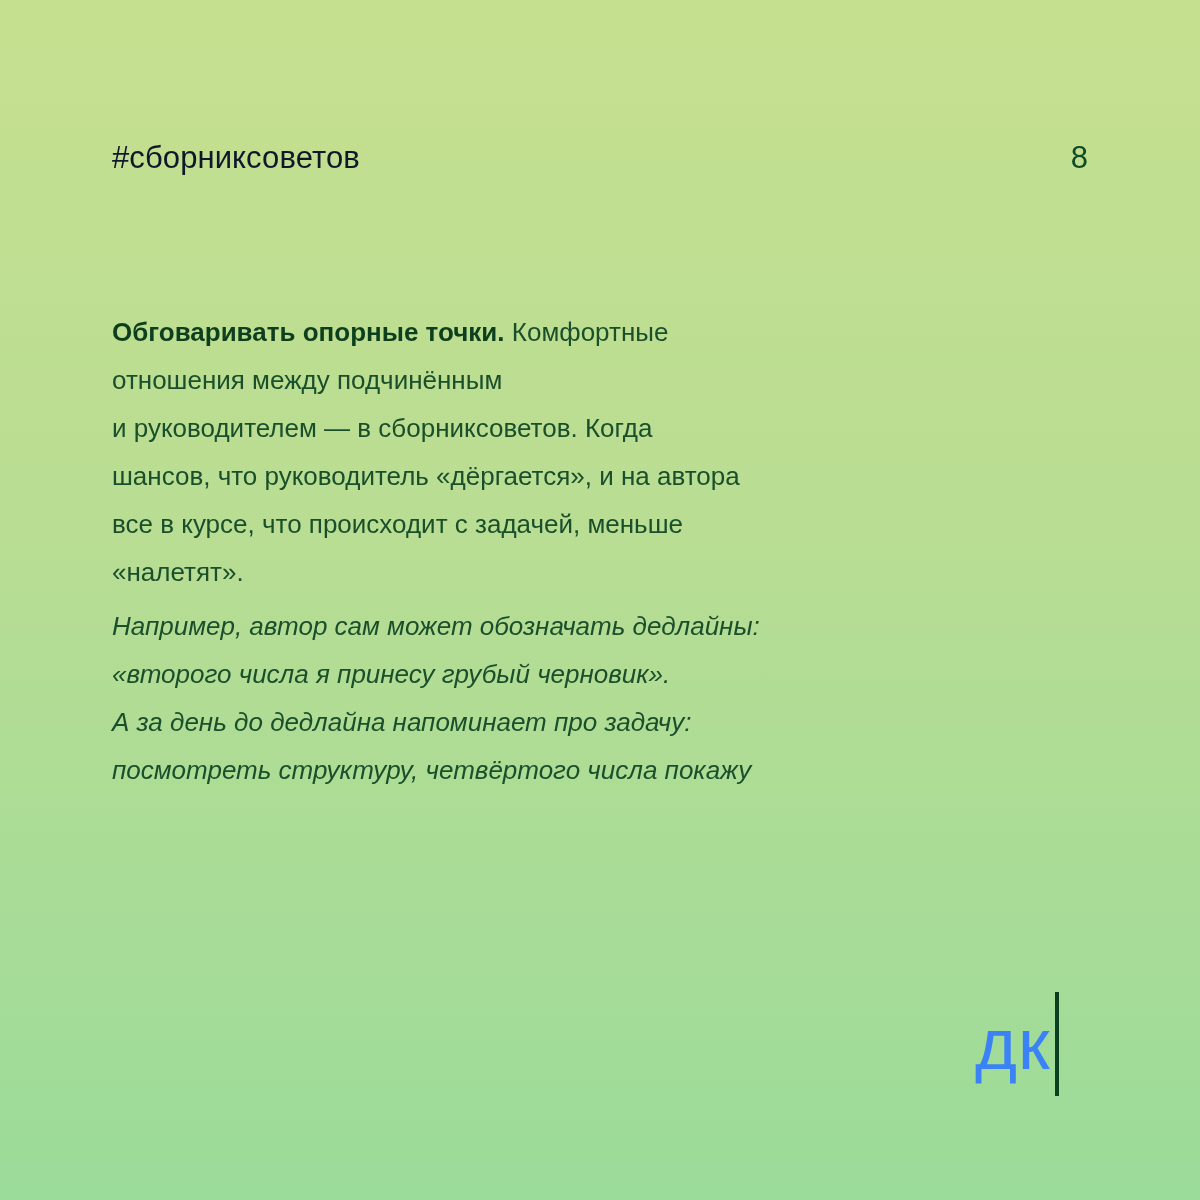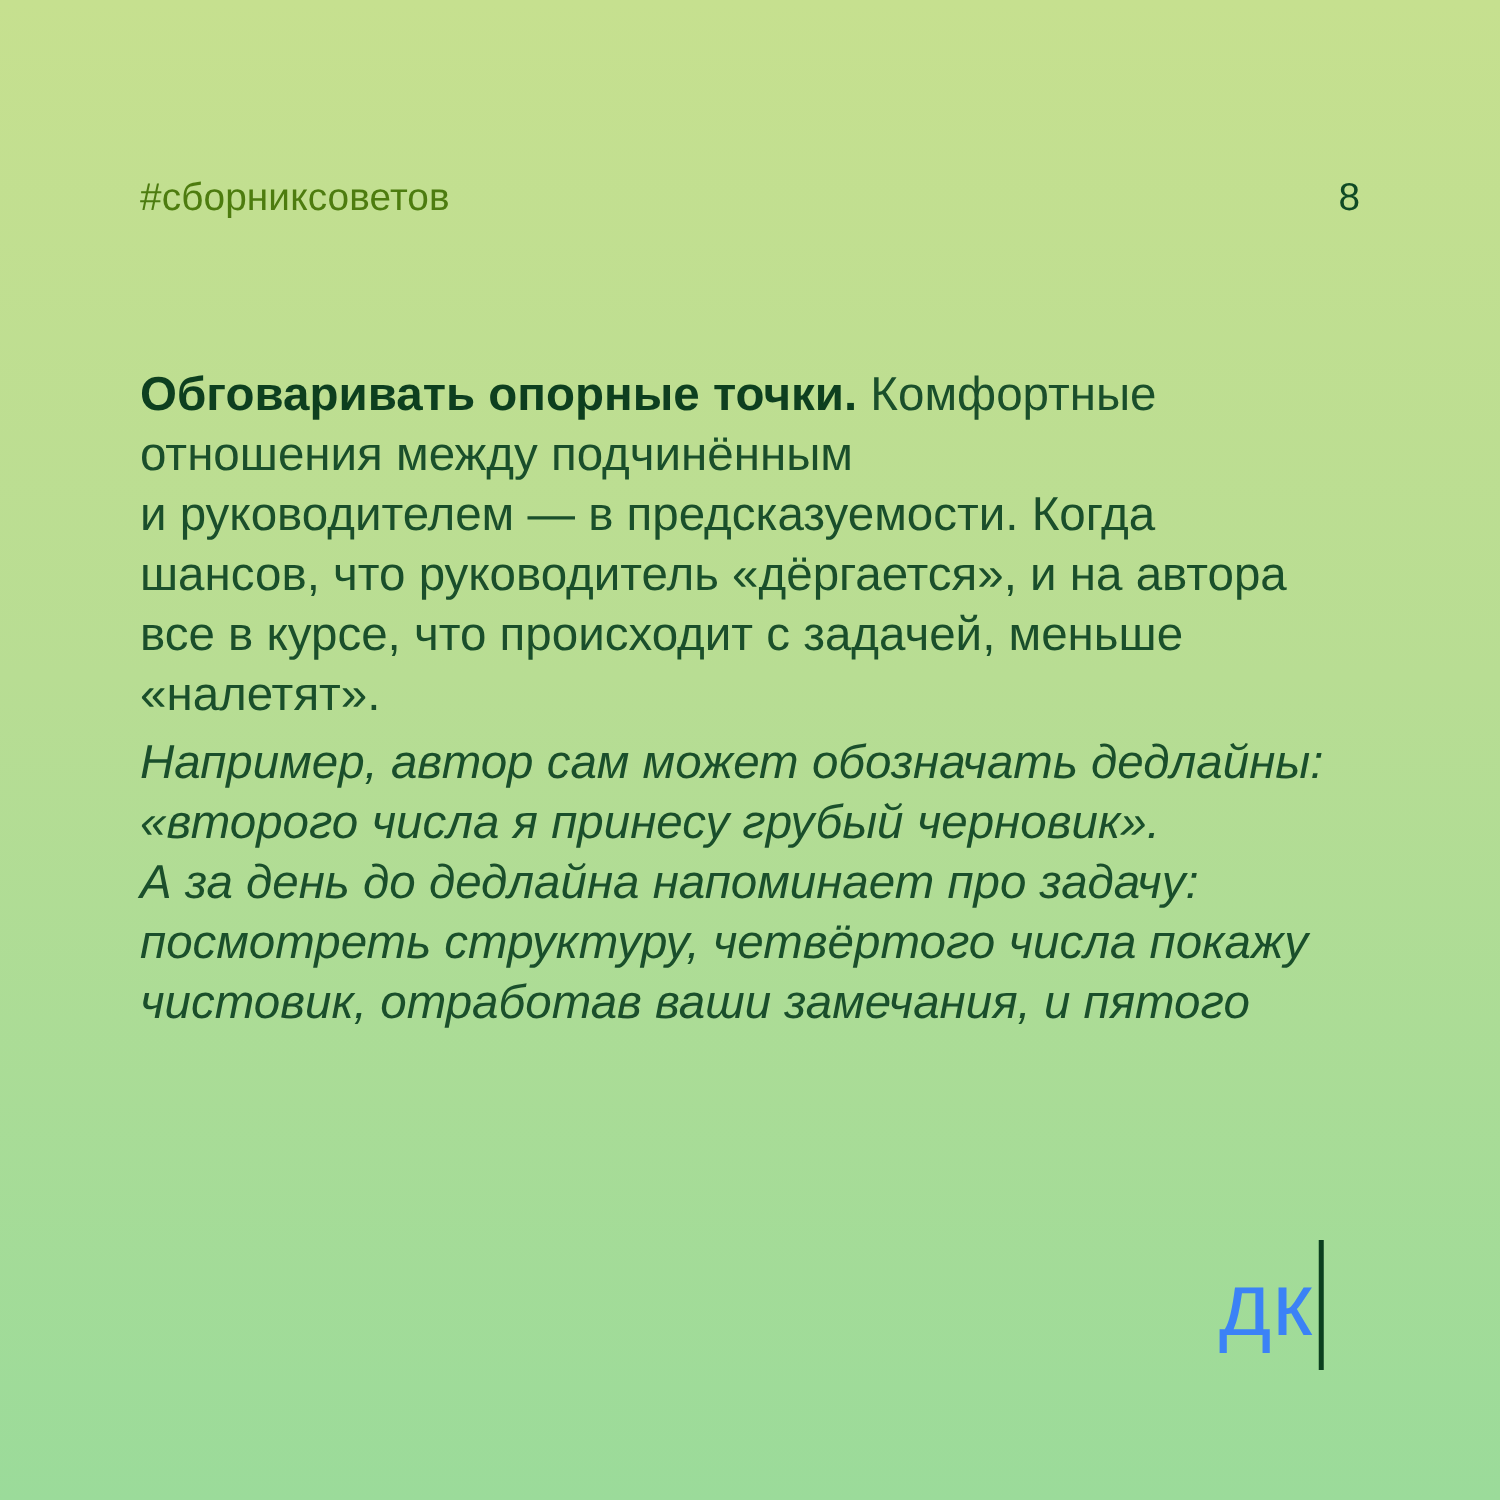--- a/index.html
+++ b/index.html
@@ -14,37 +14,37 @@
       background: linear-gradient(180deg, #c6e08f 0%, #b8dd93 45%, #9bdb9a 100%);
       font-family: "Liberation Sans", "DejaVu Sans", sans-serif;
       color: #0f4a25;
     }
     .hashtag {
       position: absolute;
       left: 112px;
       top: 138px;
       font-size: 31px;
       line-height: 40px;
-      color: #4d7c0f;
+      color: #0f172a;
       letter-spacing: 0.1px;
     }
     .page-number {
       position: absolute;
       right: 112px;
       top: 138px;
       font-size: 31px;
       line-height: 40px;
       color: #0f4a25;
     }
     .content {
       position: absolute;
       left: 112px;
-      top: 292px;
+      top: 308px;
       width: 880px;
-      font-size: 38px;
+      font-size: 26px;
       line-height: 48px;
       color: #1a4f2b;
     }
     .content p {
       margin: 0;
     }
     .content p + p {
       margin-top: 6px;
       font-style: italic;
     }
@@ -81,30 +81,29 @@
 </head>
 <body>
 
 <div class="hashtag">#сборниксоветов</div>
 <div class="page-number">8</div>
 
 <div class="content">
   <p>
     <span class="line"><strong>Обговаривать опорные точки.</strong><span> Комфортные</span></span>
     <span class="line">отношения между подчинённым</span>
-    <span class="line">и руководителем — в предсказуемости. Когда</span>
+    <span class="line">и руководителем — в сборниксоветов. Когда</span>
     <span class="line">шансов, что руководитель «дёргается», и на автора</span>
     <span class="line">все в курсе, что происходит с задачей, меньше</span>
     <span class="line">«налетят».</span>
   </p>
   <p>
     <span class="line">Например, автор сам может обозначать дедлайны:</span>
     <span class="line">«второго числа я принесу грубый черновик».</span>
     <span class="line">А за день до дедлайна напоминает про задачу:</span>
     <span class="line">посмотреть структуру, четвёртого числа покажу</span>
-    <span class="line">чистовик, отработав ваши замечания, и пятого</span>
   </p>
 </div>
 
 <div class="logo">
   <span class="logo-text">дк</span>
   <span class="logo-bar"></span>
 </div>
 
 </body></html>

